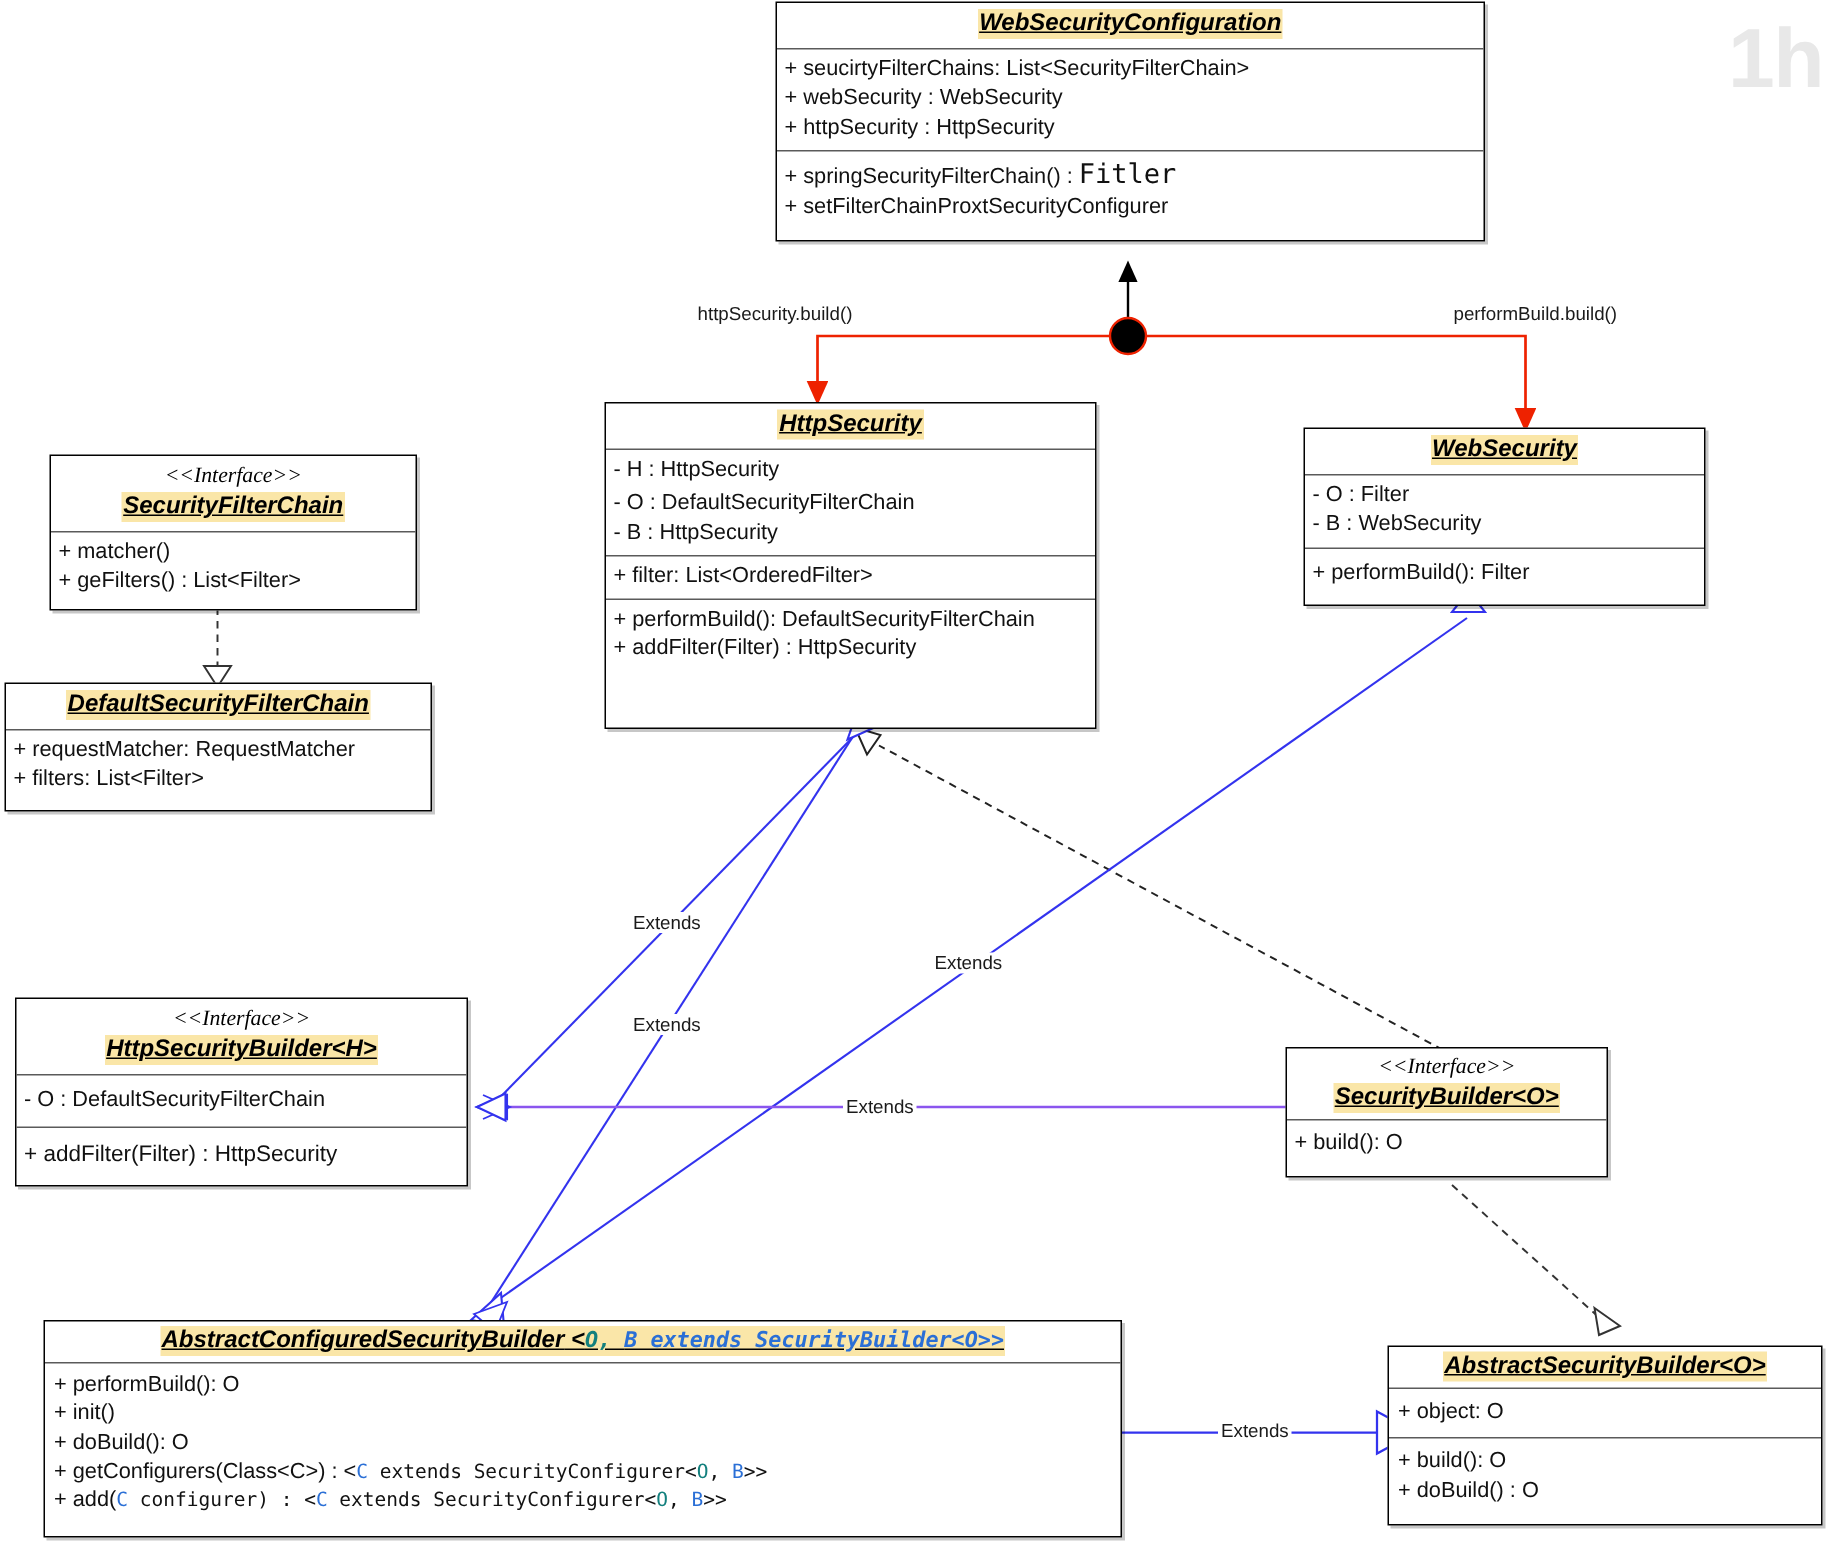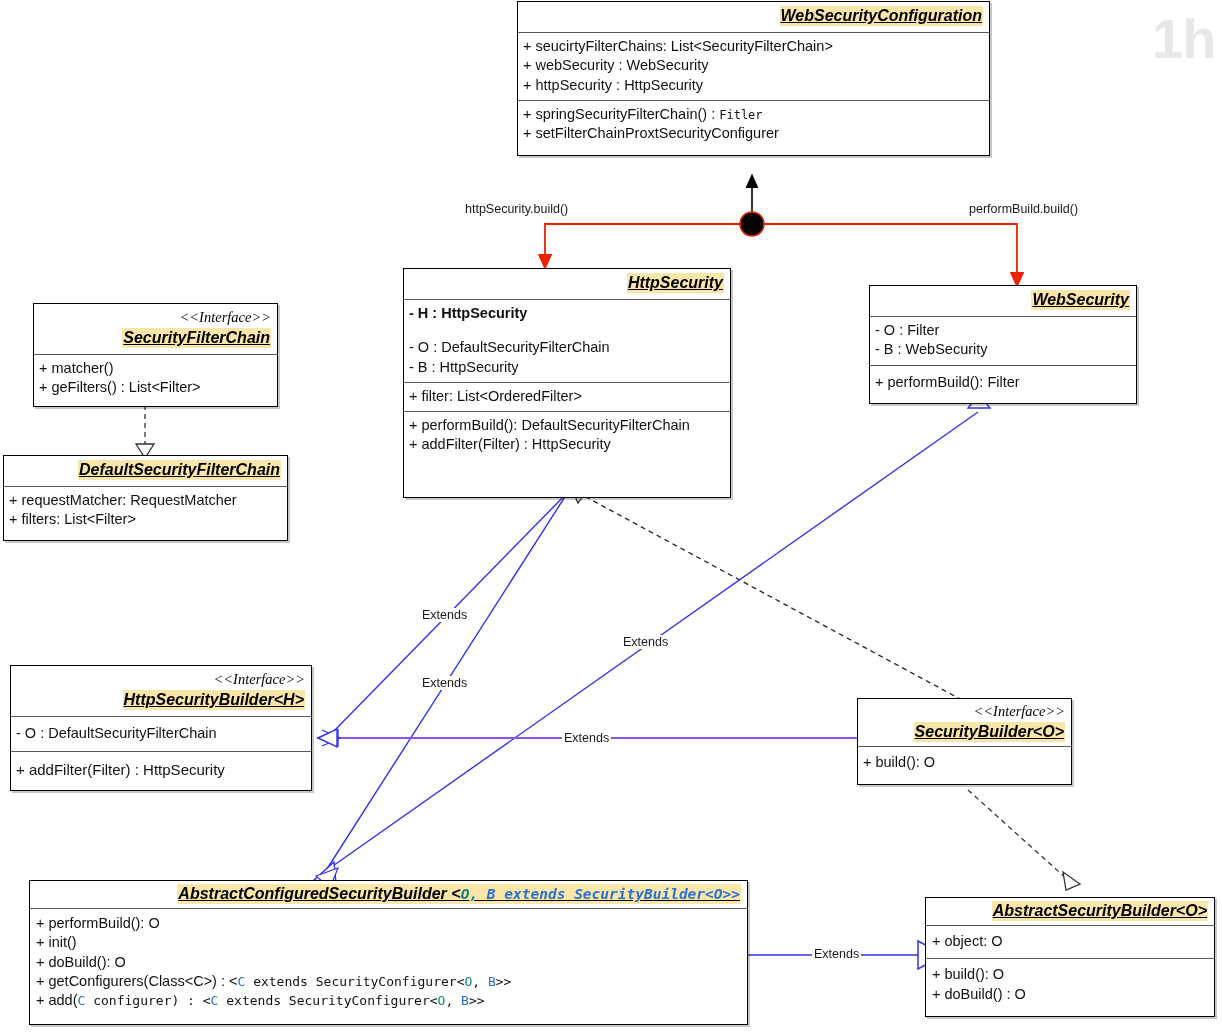--- a/index.html
+++ b/index.html
@@ -30,21 +30,21 @@
 
   
   .cls {
     position: absolute;
     background: #ffffff;
     border: 1.5px solid #000000;
     box-shadow: 2px 2px 0 rgba(0,0,0,0.22);
     box-sizing: border-box;
   }
   .cls .hdr {
-    text-align: right;
+    text-align: center;
     padding: 4px 6px 6px 6px;
     line-height: 1.25;
   }
   .cls .stereo {
     font-style: italic;
     font-size: 14.5px;
     color: #000;
     display: block;
     margin-bottom: 2px;
     font-family: Liberation Serif, serif;
@@ -201,31 +201,31 @@
   <div class="cls" style="left:517px; top:1px; width:473px;">
     <div class="hdr">
       <span class="tname">WebSecurityConfiguration</span>
     </div>
     <div class="sect">
       <div class="row">+ seucirtyFilterChains: List&lt;SecurityFilterChain&gt;</div>
       <div class="row">+ webSecurity : WebSecurity</div>
       <div class="row">+ httpSecurity : HttpSecurity</div>
     </div>
     <div class="sect" style="padding-bottom:12px;">
-      <div class="row">+ springSecurityFilterChain() : <span class="mono" style="font-size:12px;">Fitler</span></div>
+      <div class="row">+ springSecurityFilterChain() : <span class="mono" style="font-size:18px;">Fitler</span></div>
       <div class="row">+ setFilterChainProxtSecurityConfigurer</div>
     </div>
   </div>
 
   <div class="cls" style="left:403px; top:268px; width:328px;">
     <div class="hdr">
       <span class="tname">HttpSecurity</span>
     </div>
     <div class="sect">
-      <div class="row" style="margin-bottom:15px;font-weight:bold;">- H : HttpSecurity</div>
+      <div class="row" style="margin-bottom:3px;">- H : HttpSecurity</div>
       <div class="row">- O : DefaultSecurityFilterChain</div>
       <div class="row">- B : HttpSecurity</div>
     </div>
     <div class="sect">
       <div class="row">+ filter: List&lt;OrderedFilter&gt;</div>
     </div>
     <div class="sect" style="padding-bottom:42px;">
       <div class="row">+ performBuild(): DefaultSecurityFilterChain</div>
       <div class="row">+ addFilter(Filter) : HttpSecurity</div>
     </div>

